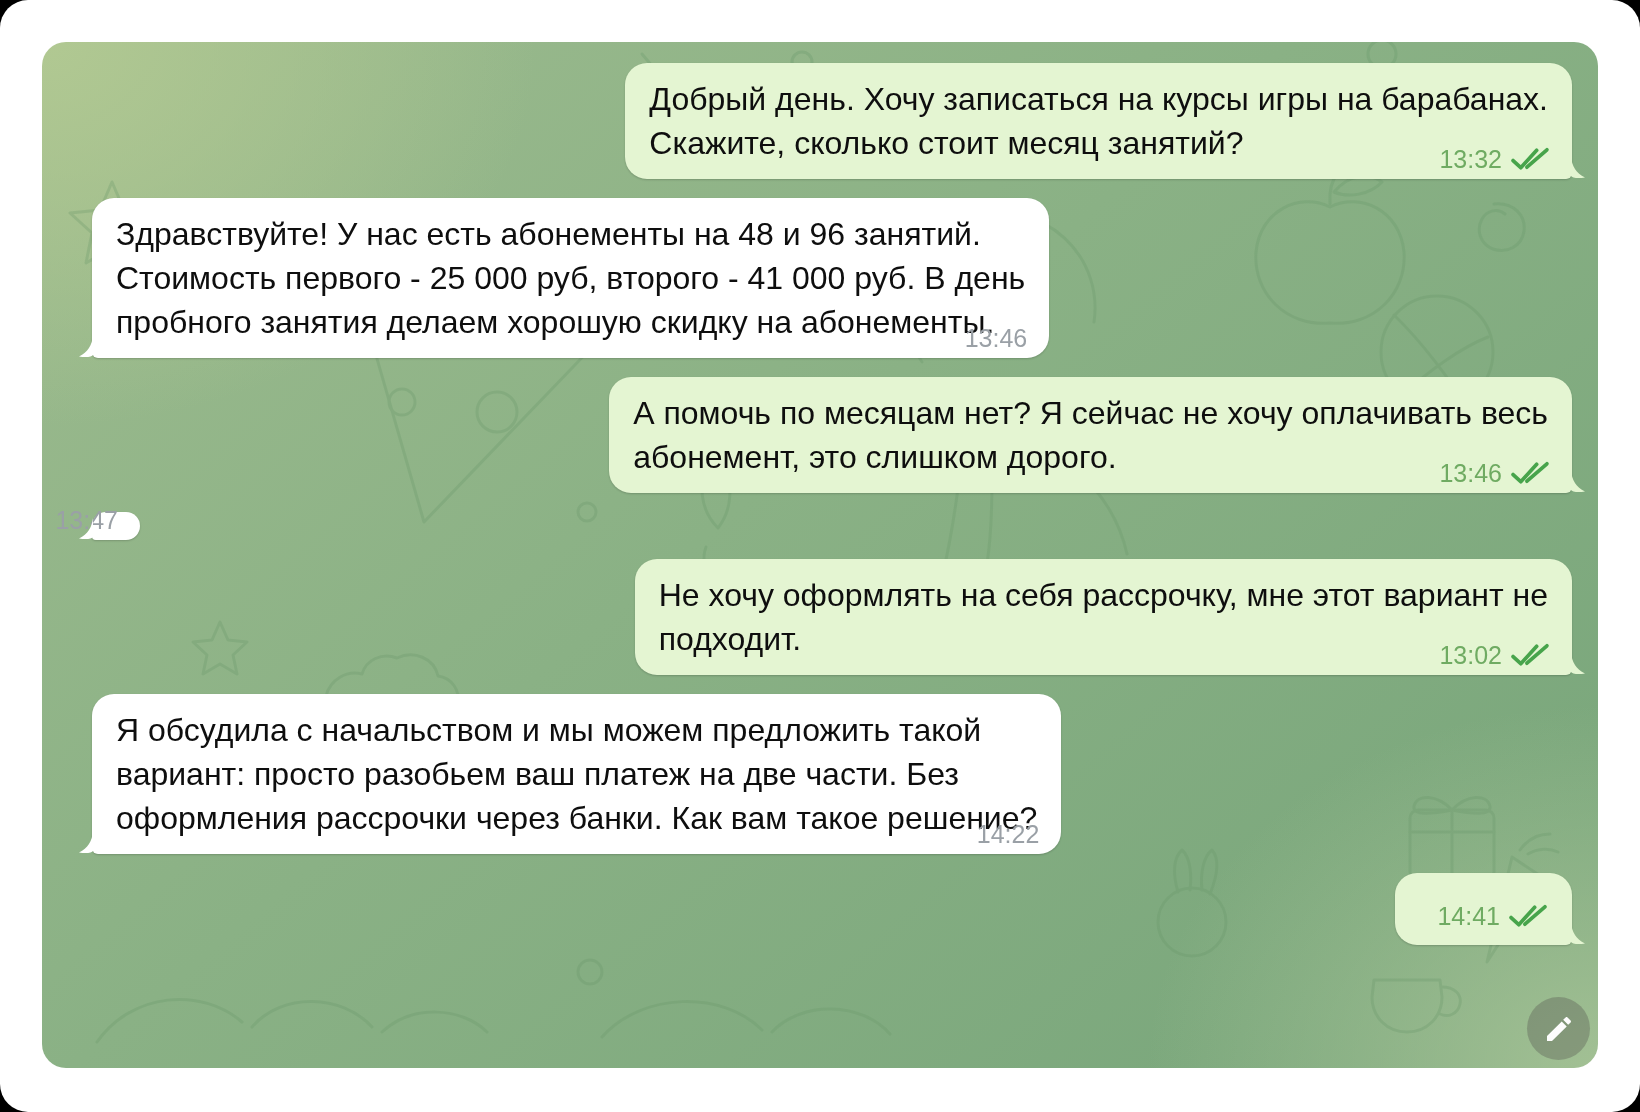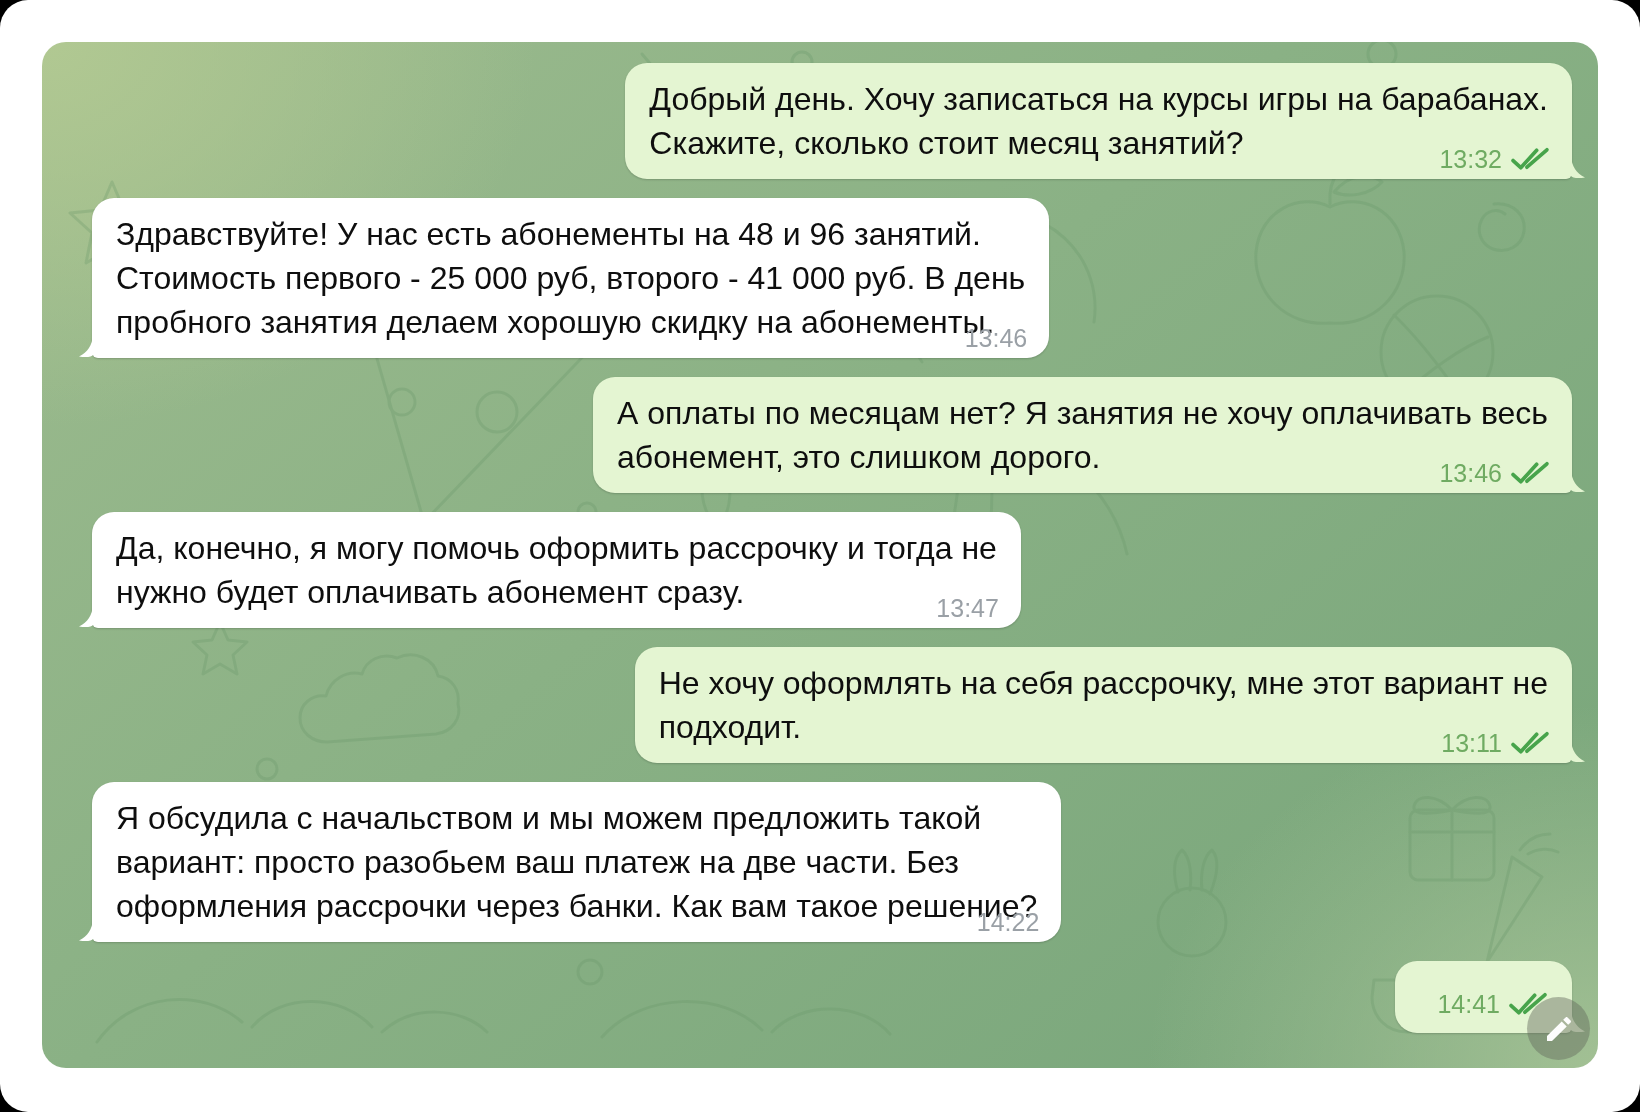--- a/index.html
+++ b/index.html
@@ -114,52 +114,50 @@
 пробного занятия делаем хорошую скидку на абонементы.</div>
         <div class="meta">
           <span class="time">13:46</span>
         </div>
         <svg class="tail" viewBox="0 0 16 22">
           <path d="M14 0 C13 9 9 16 0 20.5 C8 22 13 20.5 14 19 Z"></path>
         </svg>
       </div>
 
       <div class="msg out">
-        <div class="msg-text">А оплаты по месяцам нет? Я занятия не хочу оплачивать весь
+        <div class="msg-text">А помочь по месяцам нет? Я сейчас не хочу оплачивать весь
 абонемент, это слишком дорого.</div>
         <div class="meta">
           <span class="time">13:46</span>
           <svg class="checks" viewBox="0 0 39 25">
             <g stroke="#47a44b" stroke-width="3.6" fill="none" stroke-linecap="round" stroke-linejoin="round">
               <path d="M3 14 L10.5 21 L26 4"></path>
                 <path d="M16.5 20.5 L36 3.5"></path>
             </g>
           </svg>
         </div>
         <svg class="tail" viewBox="0 0 16 22">
           <path d="M2 0 C3 9 7 16 16 20.5 C8 22 3 20.5 2 19 Z"></path>
         </svg>
       </div>
 
       <div class="msg in">
-        <div class="msg-text">Да, конечно, я могу помочь оформить рассрочку и тогда не
-нужно будет оплачивать абонемент сразу.</div>
         <div class="meta">
           <span class="time">13:47</span>
         </div>
         <svg class="tail" viewBox="0 0 16 22">
           <path d="M14 0 C13 9 9 16 0 20.5 C8 22 13 20.5 14 19 Z"></path>
         </svg>
       </div>
 
       <div class="msg out">
         <div class="msg-text">Не хочу оформлять на себя рассрочку, мне этот вариант не
 подходит.</div>
         <div class="meta">
-          <span class="time">13:11</span>
+          <span class="time">13:02</span>
           <svg class="checks" viewBox="0 0 39 25">
             <g stroke="#47a44b" stroke-width="3.6" fill="none" stroke-linecap="round" stroke-linejoin="round">
               <path d="M3 14 L10.5 21 L26 4"></path>
                 <path d="M16.5 20.5 L36 3.5"></path>
             </g>
           </svg>
         </div>
         <svg class="tail" viewBox="0 0 16 22">
           <path d="M2 0 C3 9 7 16 16 20.5 C8 22 3 20.5 2 19 Z"></path>
         </svg>

